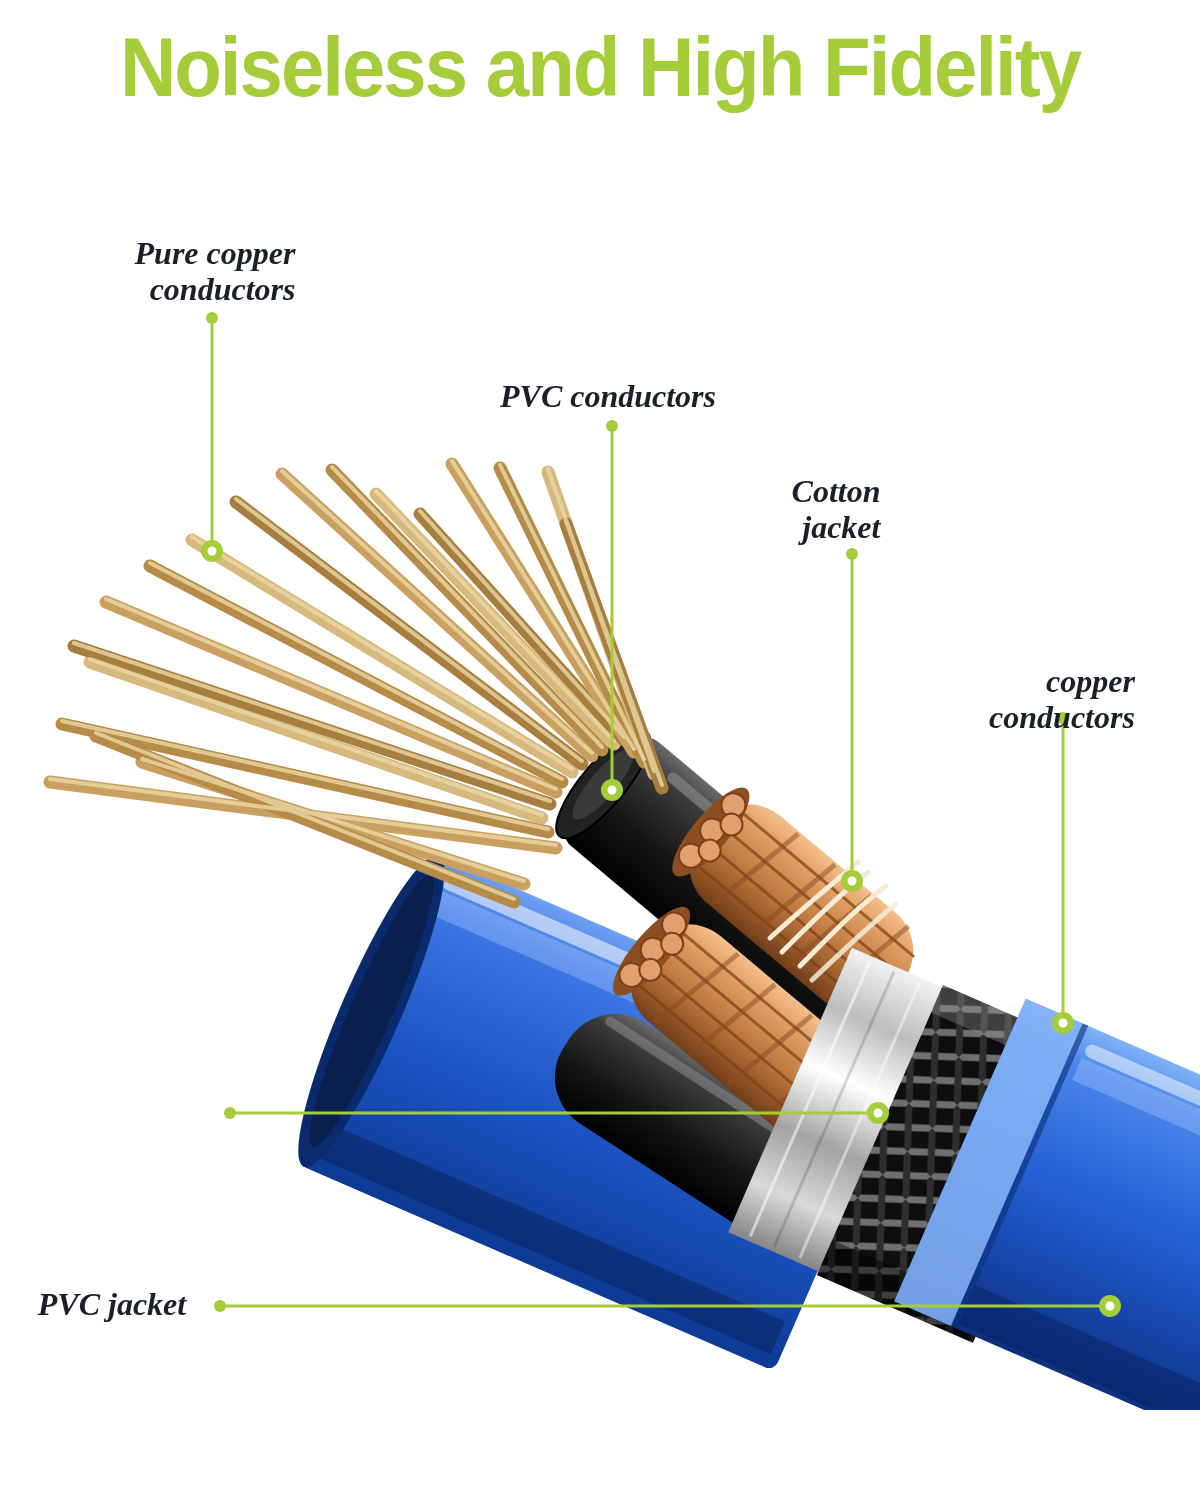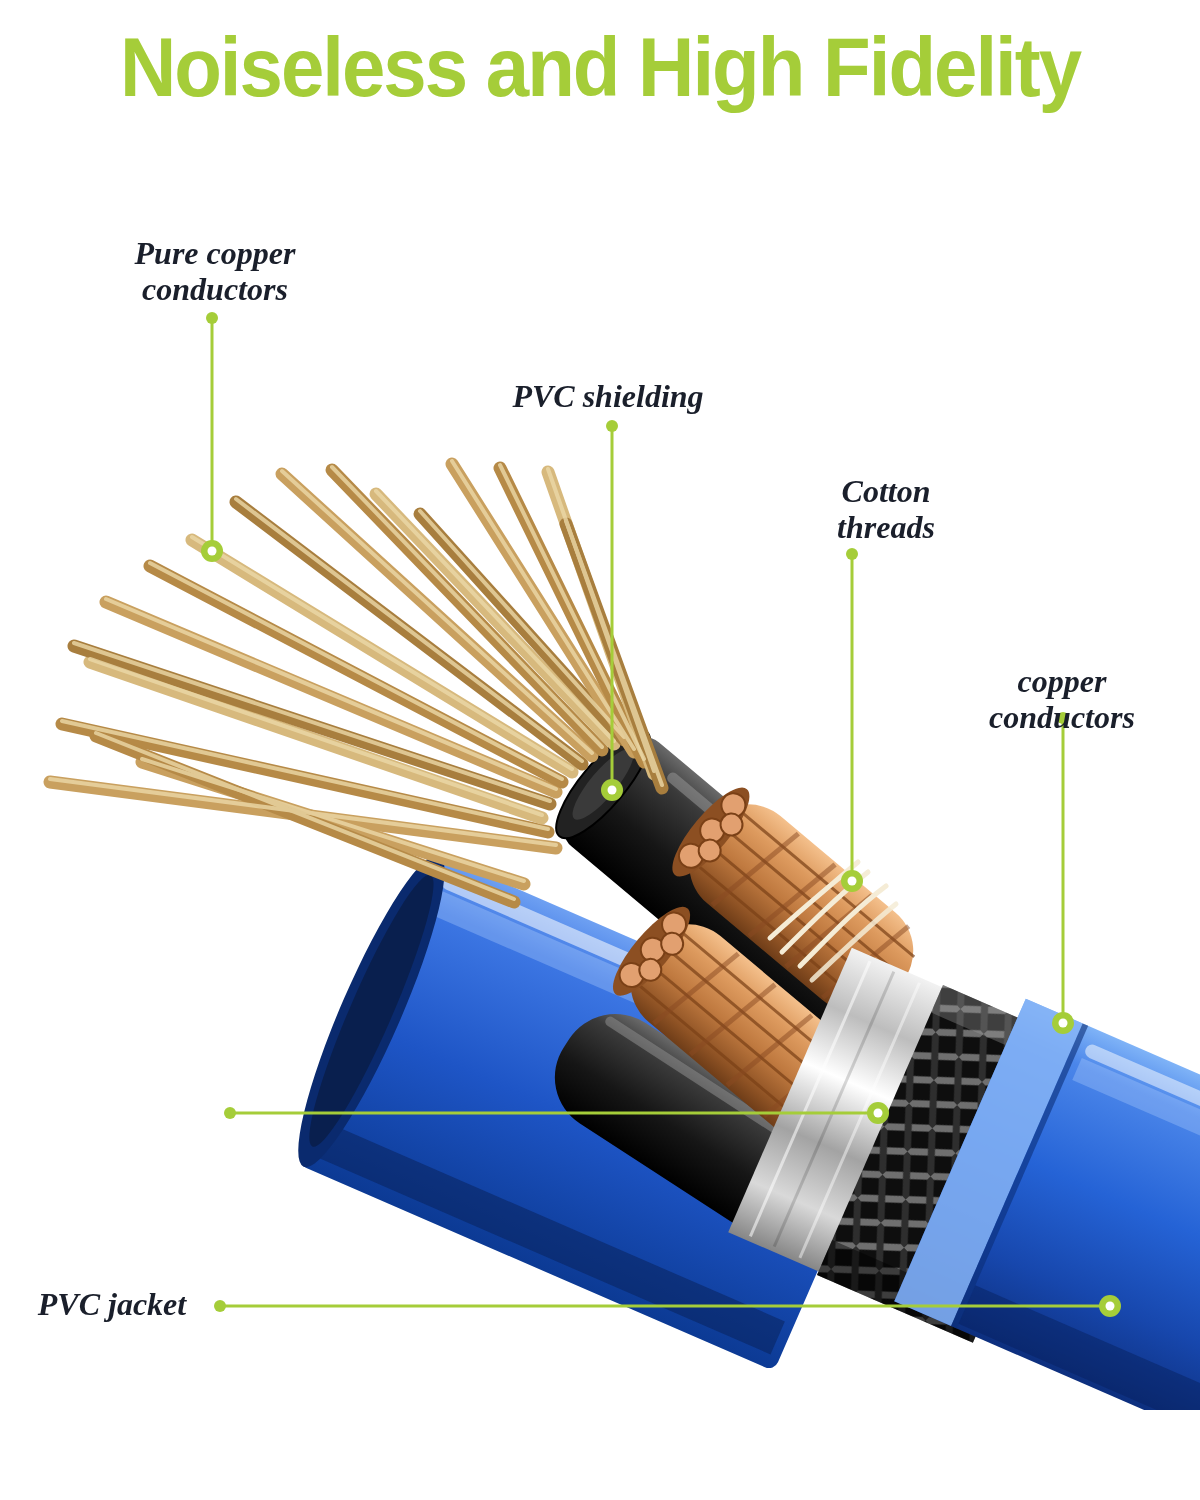--- a/index.html
+++ b/index.html
@@ -8,21 +8,21 @@
   .art{position:absolute;left:0;top:0;width:1200px;height:1500px;}
   .title{
     position:absolute;left:0;top:22px;width:1200px;text-align:center;
     font-family:"Liberation Sans",sans-serif;font-weight:800;font-size:78px;
     letter-spacing:-2px;color:#a5cd39;transform:scaleY(1.06);
     white-space:nowrap;
   }
   .label{
     position:absolute;transform:translate(-50%,-50%);
     font-family:"Liberation Serif",serif;font-style:italic;font-weight:700;
-    font-size:32px;color:#1a1f2b;text-align:center;line-height:1.12;white-space:nowrap;
+    font-size:32px;color:#1a1f2b;text-align:right;line-height:1.12;white-space:nowrap;
   }
   .label .l2{display:block;}
 </style>
 </head>
 <body>
 
 <div class="stage">
 
   <div class="title">Noiseless and High Fidelity</div>
 
@@ -256,26 +256,26 @@
         </g>
     </g>
   </svg>
 
   <div class="label" style="left:215px; top:272px;">
     <span class="l1">Pure copper</span>
     <span class="l2">conductors</span>
   </div>
 
   <div class="label" style="left:608px; top:397px;">
-    <span class="l1">PVC shielding</span>
-  </div>
-
-  <div class="label" style="left:886px; top:510px;">
+    <span class="l1">PVC conductors</span>
+  </div>
+
+  <div class="label" style="left:836px; top:510px;">
     <span class="l1">Cotton</span>
-    <span class="l2">threads</span>
+    <span class="l2">jacket</span>
   </div>
 
   <div class="label" style="left:1062px; top:676px;margin-top:24px;">
     <span class="l1">copper</span>
     <span class="l2">conductors</span>
   </div>
 
 
   <div class="label" style="left:112px; top:1305px;">
     <span class="l1">PVC jacket</span>

